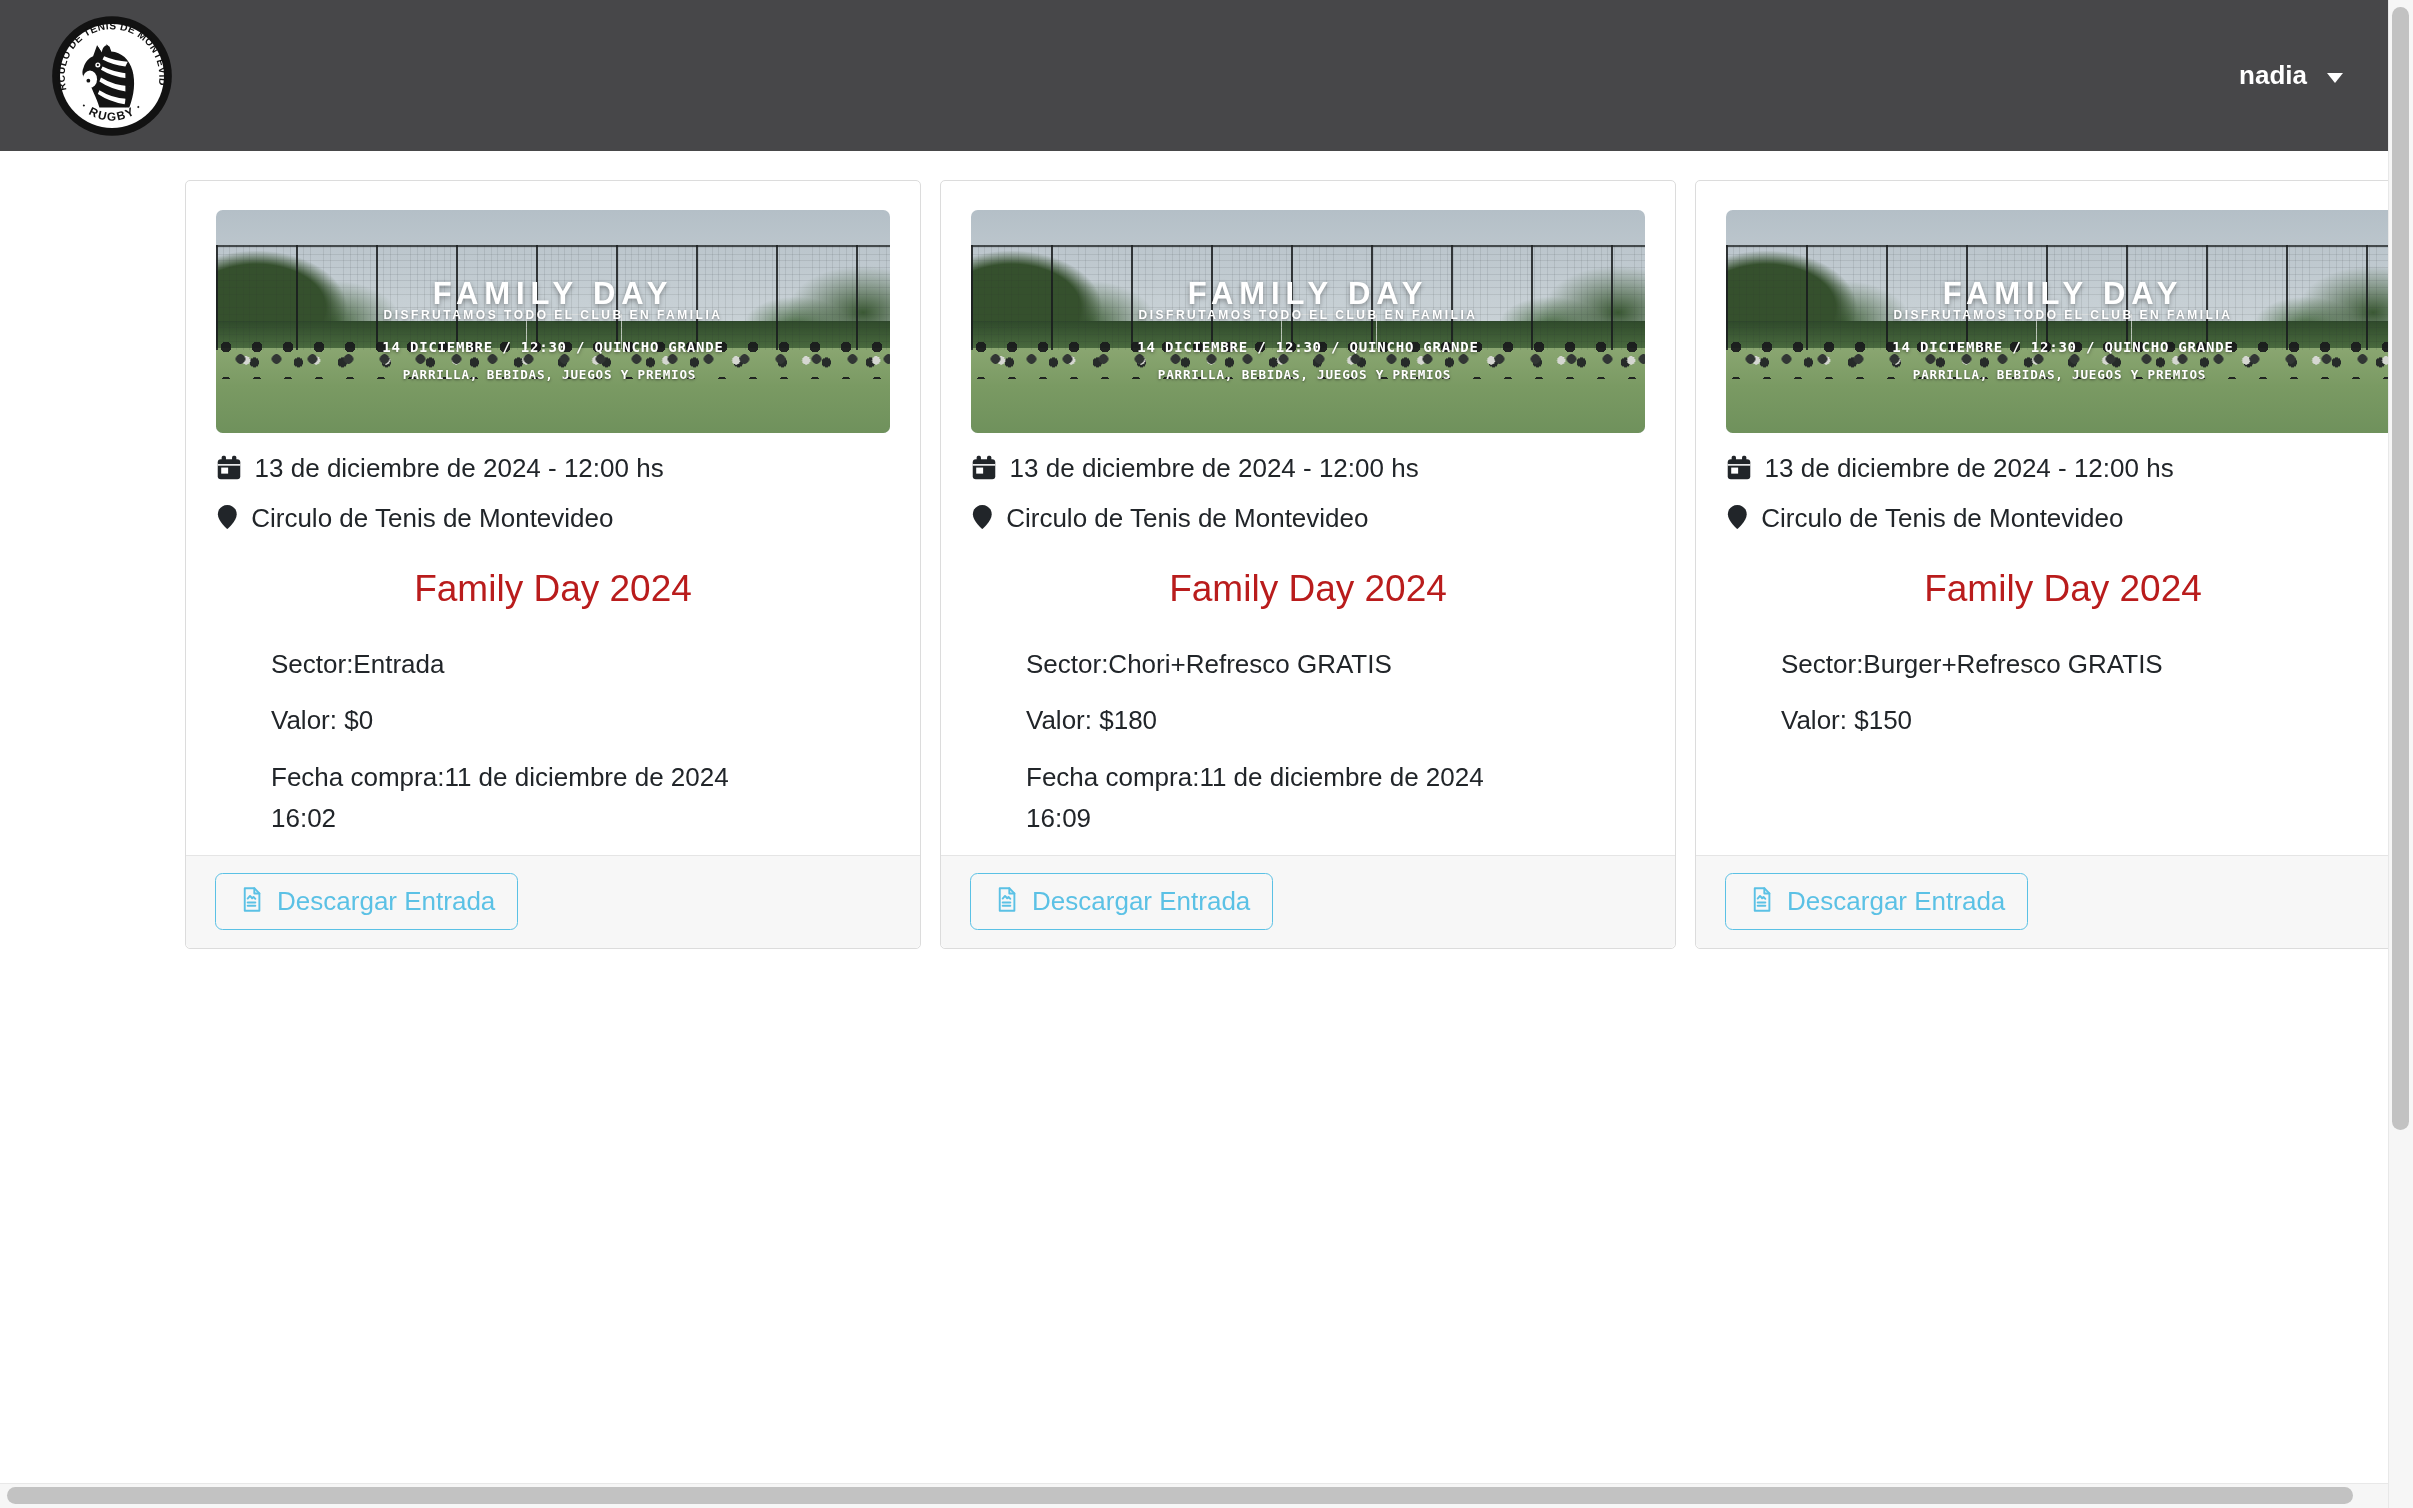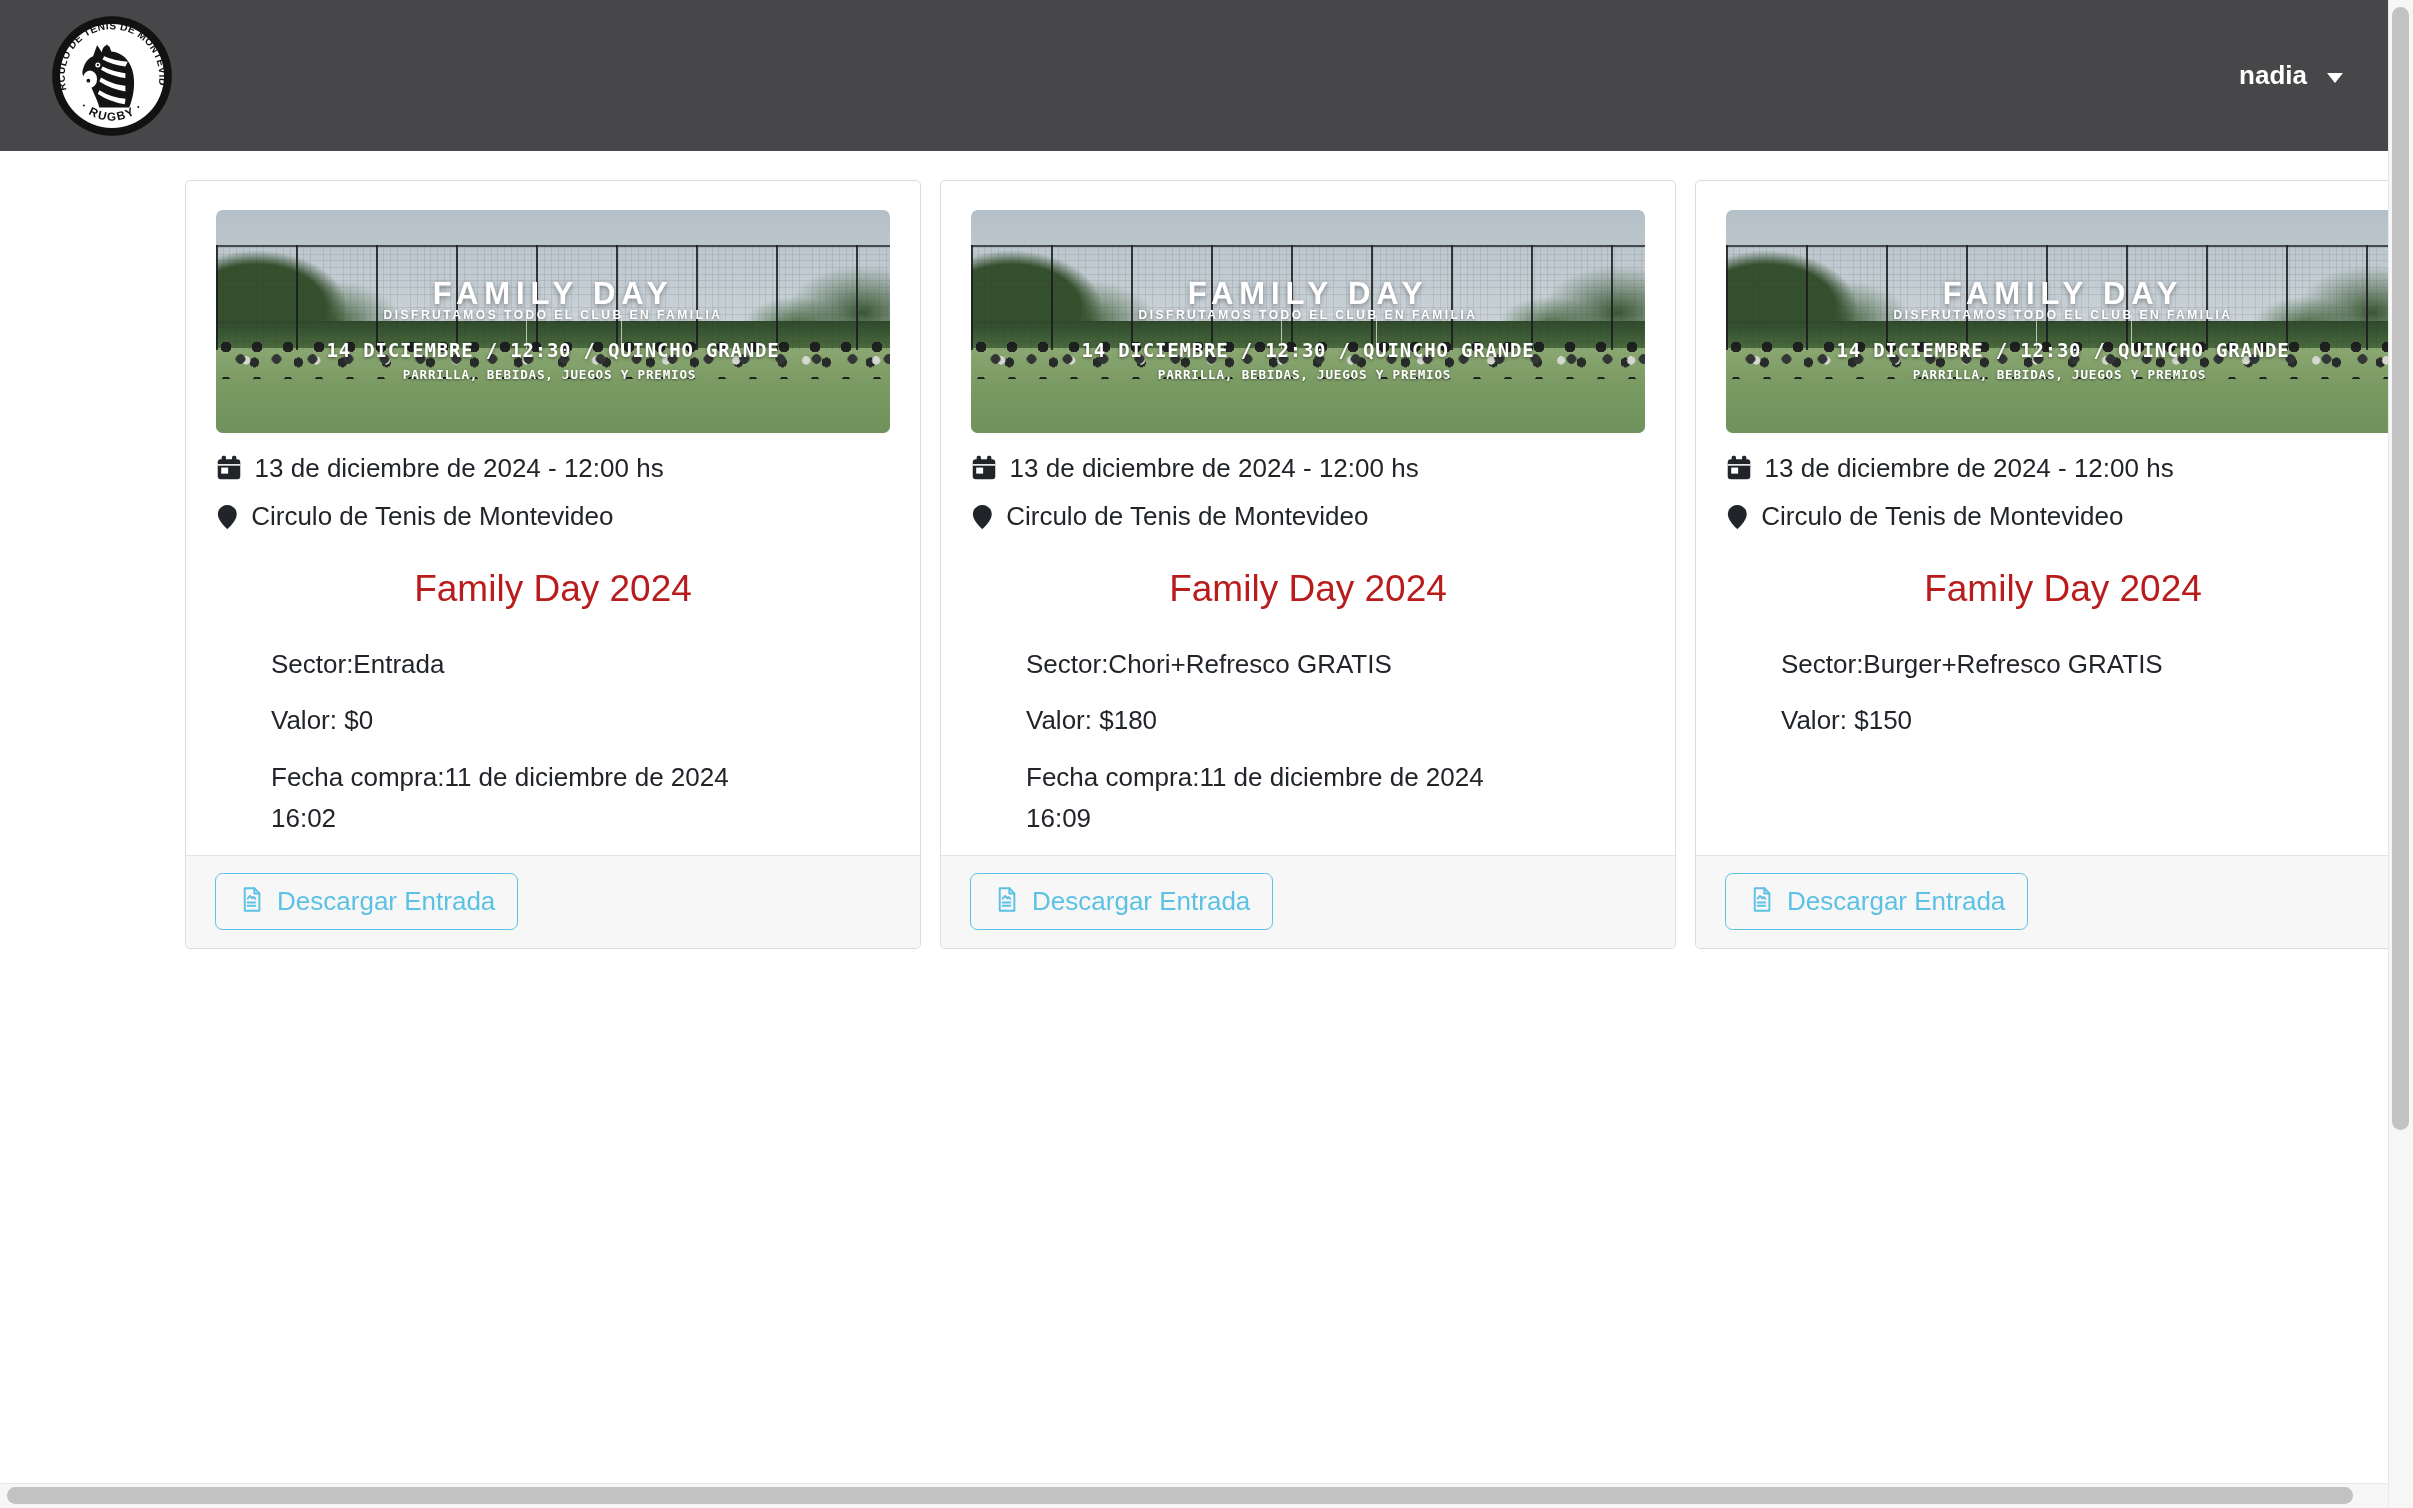--- a/index.html
+++ b/index.html
@@ -106,31 +106,31 @@
     font-size:31px;font-weight:800;letter-spacing:5.9px;
     text-shadow:0 1.7px 5px rgba(0,0,0,.35);
   }
   .b-sub{
     position:absolute;left:0;right:0;top:44%;
     font-size:12px;font-weight:bold;letter-spacing:2.5px;
     text-shadow:0 0.8px 3.4px rgba(0,0,0,.45);
   }
   .b-sched{
     position:absolute;left:0;right:0;top:58%;
-    font-family:"DejaVu Sans Mono", monospace;font-size:19px;font-weight:bold;letter-spacing:0.8px;
+    font-family:"DejaVu Sans Mono", monospace;font-size:14px;font-weight:bold;letter-spacing:0.8px;
     text-shadow:0 0.8px 3.4px rgba(0,0,0,.5);
   }
   .b-perks{
     position:absolute;left:0;right:7px;top:70.5%;
     font-family:"DejaVu Sans Mono", monospace;font-size:12.6px;font-weight:bold;letter-spacing:0.8px;
     text-shadow:0 0.8px 2.5px rgba(0,0,0,.5);
   }
 
   
-  .info-row{display:flex;align-items:flex-start;gap:12.6px;font-size:26px;line-height:1;margin-top:22px;}
+  .info-row{display:flex;align-items:flex-end;gap:12.6px;font-size:26px;line-height:1;margin-top:22px;}
   .info-row:first-of-type{margin-top:50px;}
   .info-row svg{flex:0 0 auto;}
   .card-title{
     text-align:center;font-size:37px;font-weight:400;margin:37px 0 0 0;color:#b91c1c;
   }
   .details{margin:34px 0 0 55px;font-size:26px;}
   .details p{margin:0 0 15px 0;line-height:1.6;}
   .details p.purchase{max-width:486px;}
 
   .card-footer{

